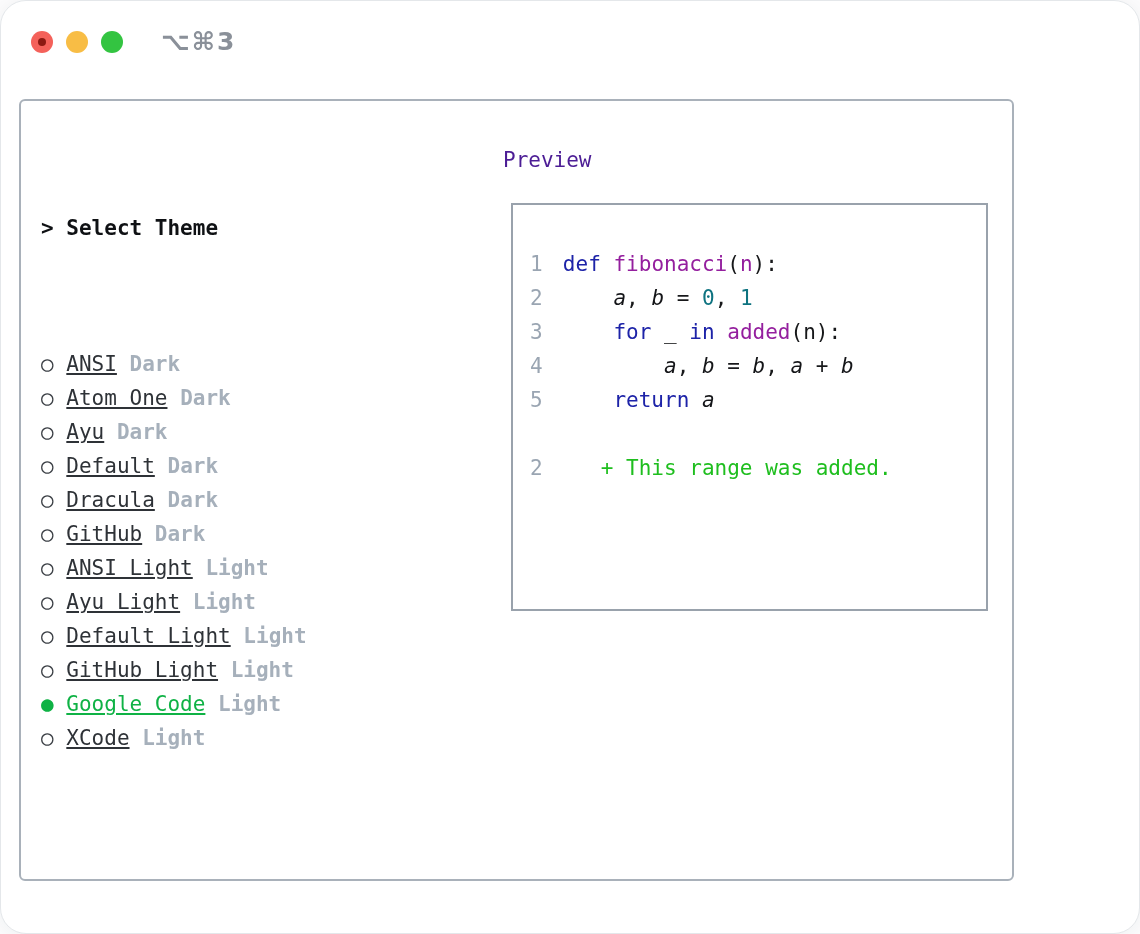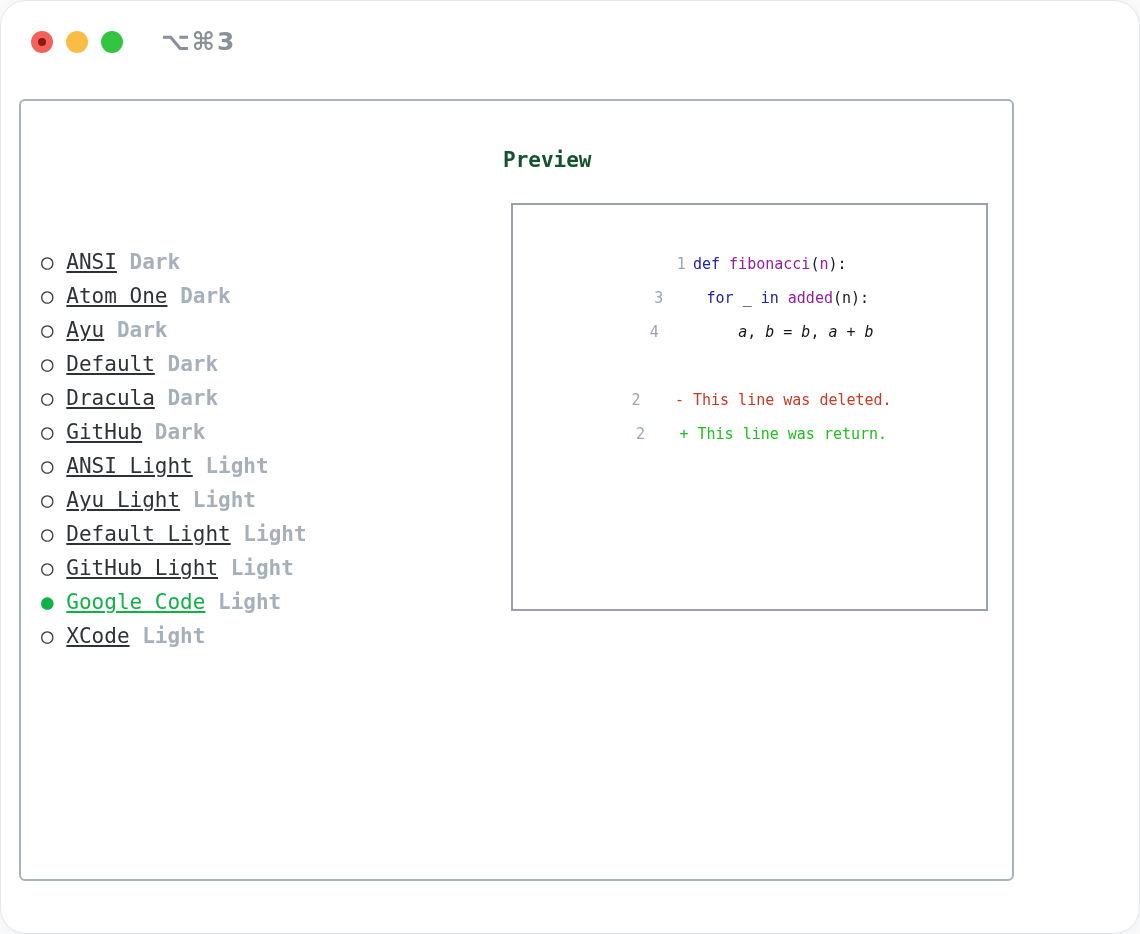--- a/index.html
+++ b/index.html
@@ -42,27 +42,27 @@
   .row{white-space:pre;cursor:default;}
   .row .marker{color:#3c4046;}
   .row .name{color:var(--text-dark);text-decoration:underline;}
   .row.selected .marker{color:var(--green-ui);}
   .row.selected .name{color:var(--green-ui);margin-top:29px;}
   .row .tag{color:var(--gray-muted);font-weight:bold;}
   .right-col{
     position:absolute;left:482px;top:42px;
     font-size:21px;line-height:34px;
   }
-  .preview-header{font-weight:bold;color:#14532d;white-space:pre;}
+  .preview-header{font-weight:normal;color:#4c1d95;white-space:pre;}
   .preview-box{
     position:absolute;left:490px;top:102px;width:477px;height:408px;
     border:2px solid #99a2ac;box-sizing:border-box;
     padding:42px 0 0 17px;background:#fff;overflow:hidden;
   }
-  .code-line{font-size:15px;line-height:34px;white-space:pre;color:#17181a;text-align:center;}
+  .code-line{font-size:21px;line-height:34px;white-space:pre;color:#17181a;}
   .ln{display:inline-block;width:2.6ch;color:var(--gray-ln);}
   .seg-keyword{color:var(--blue-keyword);}
   .seg-function{color:var(--purple-function);}
   .seg-number{color:var(--teal-number);}
   .seg-variable{font-style:italic;color:#141518;}
   .diff-context{color:var(--gray-ln);}
   .diff-deleted{color:var(--red-deleted);}
   .diff-added{color:var(--green-added);}
 </style>
 </head>
@@ -75,20 +75,21 @@
       <span class="inner-dot"></span>
     </span>
     <span class="light light-yellow"></span>
     <span class="light light-green"></span>
     <span class="window-title">⌥⌘3</span>
   </div>
 
   <div class="panel">
 
     <div class="left-col">
+      <div class="line header-line"><span>&gt;</span> <span>Select Theme</span></div>
 
       <div id="theme-list"><div class="row"><span class="marker">○</span> <span class="name">ANSI</span> <span class="tag">Dark</span></div><div class="row"><span class="marker">○</span> <span class="name">Atom One</span> <span class="tag">Dark</span></div><div class="row"><span class="marker">○</span> <span class="name">Ayu</span> <span class="tag">Dark</span></div><div class="row"><span class="marker">○</span> <span class="name">Default</span> <span class="tag">Dark</span></div><div class="row"><span class="marker">○</span> <span class="name">Dracula</span> <span class="tag">Dark</span></div><div class="row"><span class="marker">○</span> <span class="name">GitHub</span> <span class="tag">Dark</span></div><div class="row"><span class="marker">○</span> <span class="name">ANSI Light</span> <span class="tag">Light</span></div><div class="row"><span class="marker">○</span> <span class="name">Ayu Light</span> <span class="tag">Light</span></div><div class="row"><span class="marker">○</span> <span class="name">Default Light</span> <span class="tag">Light</span></div><div class="row"><span class="marker">○</span> <span class="name">GitHub Light</span> <span class="tag">Light</span></div><div class="row selected"><span class="marker">●</span> <span class="name">Google Code</span> <span class="tag">Light</span></div><div class="row"><span class="marker">○</span> <span class="name">XCode</span> <span class="tag">Light</span></div></div>
 
       <div class="blank-line"></div>
 
       
 
       
 
       
@@ -96,24 +97,25 @@
       
     </div>
 
     <div class="right-col">
       <div class="preview-header">Preview</div>
     </div>
 
     <div class="preview-box">
       <div id="code-block">
           <div class="code-line"><span class="ln">1</span><span class="seg-keyword">def</span><span class="seg-plain"> </span><span class="seg-function">fibonacci</span><span class="seg-plain">(</span><span class="seg-function">n</span><span class="seg-plain">):</span></div>
+          <div class="code-line"><span class="ln">2</span><span class="seg-plain">    </span><span class="seg-variable">a</span><span class="seg-plain">, </span><span class="seg-variable">b</span><span class="seg-plain"> = </span><span class="seg-number">0</span><span class="seg-plain">, </span><span class="seg-number">1</span></div>
           <div class="code-line"><span class="ln">3</span><span class="seg-plain">    </span><span class="seg-keyword">for</span><span class="seg-plain"> _ </span><span class="seg-keyword">in</span><span class="seg-plain"> </span><span class="seg-function">added</span><span class="seg-plain">(n):</span></div>
           <div class="code-line"><span class="ln">4</span><span class="seg-plain">        </span><span class="seg-variable">a</span><span class="seg-plain">, </span><span class="seg-variable">b</span><span class="seg-plain"> = </span><span class="seg-variable">b</span><span class="seg-plain">, </span><span class="seg-variable">a</span><span class="seg-plain"> + </span><span class="seg-variable">b</span></div>
+          <div class="code-line"><span class="ln">5</span><span class="seg-plain">    </span><span class="seg-keyword">return</span><span class="seg-plain"> </span><span class="seg-variable">a</span></div>
         </div>
       <div class="code-line blank-line"></div>
       <div id="diff-block">
-          <div class="code-line"><span class="ln">2</span><span class="diff-deleted">   - This line was deleted.</span></div>
-          <div class="code-line"><span class="ln">2</span><span class="diff-added">   + This line was return.</span></div>
+          <div class="code-line"><span class="ln">2</span><span class="diff-added">   + This range was added.</span></div>
         </div>
     </div>
 
   </div>
 </div>
 
 </body></html>

